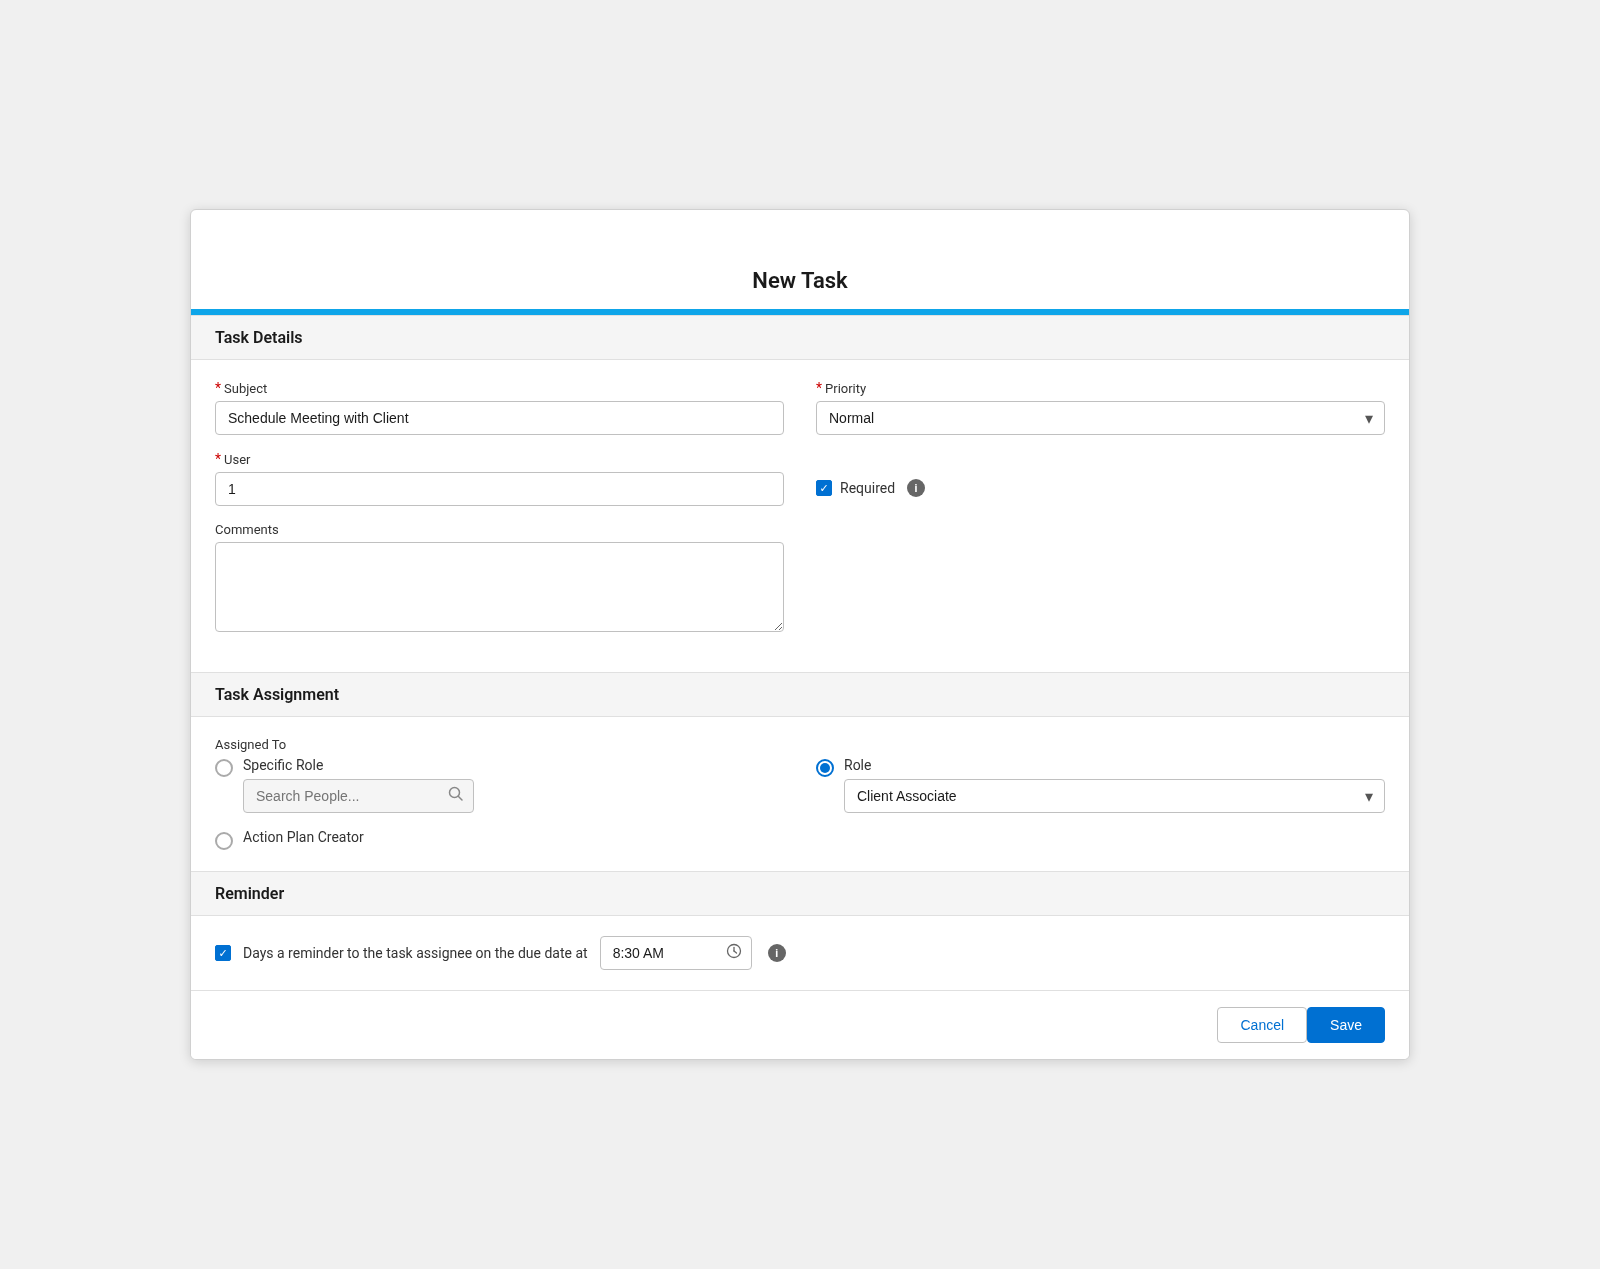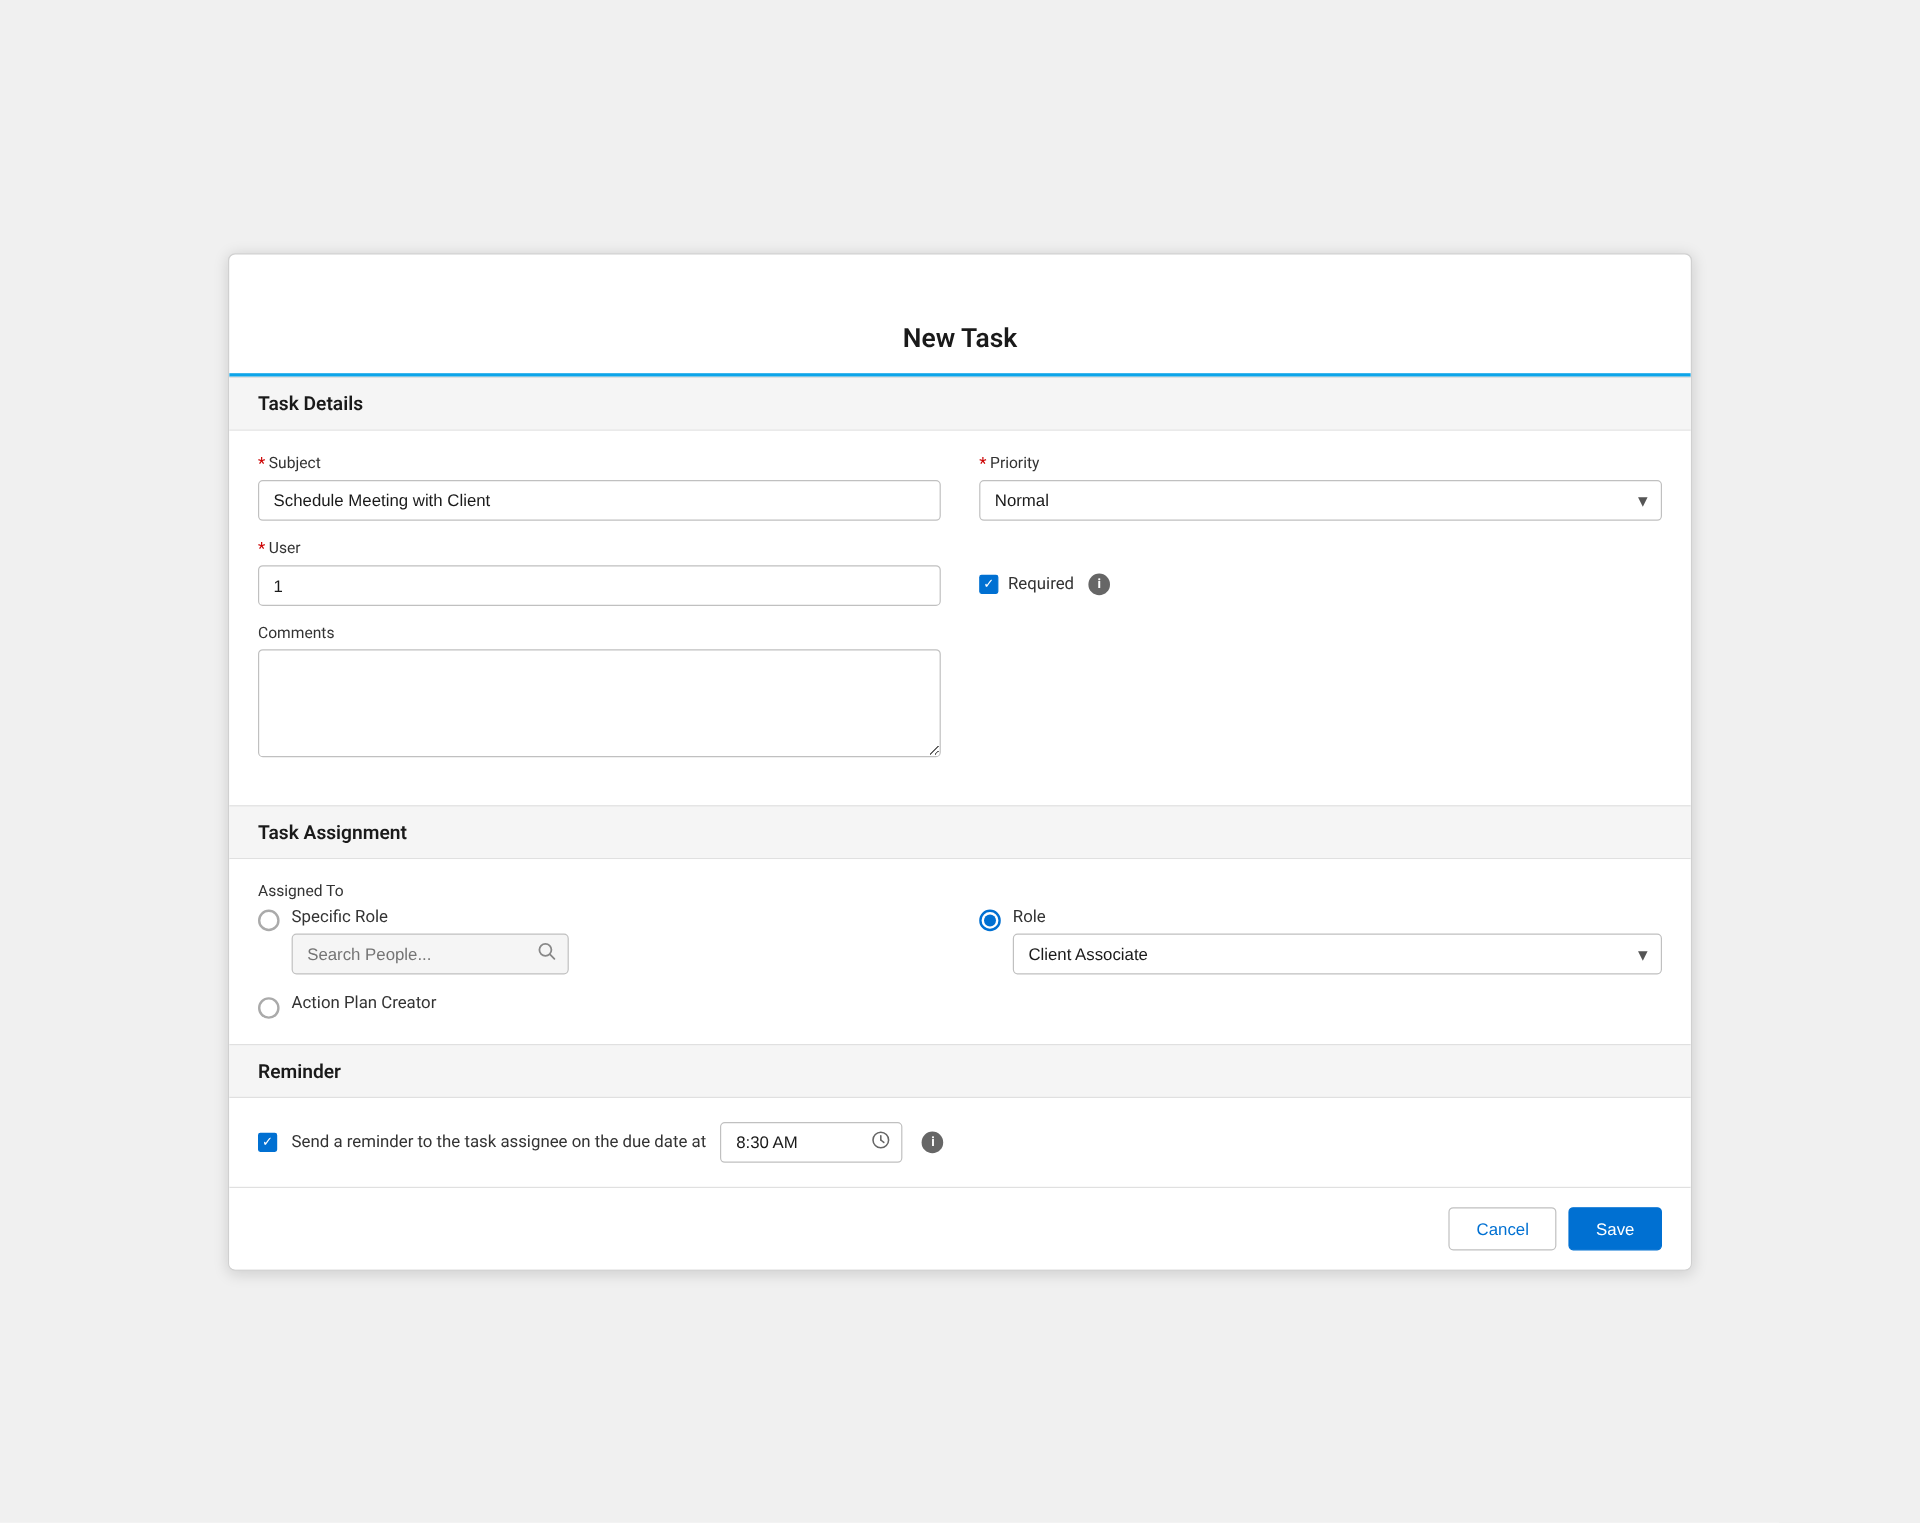--- a/index.html
+++ b/index.html
@@ -16,21 +16,21 @@
       background: #fff;
       border: 1px solid #d0d0d0;
       border-radius: 6px;
       width: 1220px;
       max-width: 100%;
       box-shadow: 0 2px 12px rgba(0,0,0,0.15);
       overflow: hidden;
     }
     .modal-header {
       padding: 22px 24px 16px;
-      border-bottom: 3px solid #0ea5e9;
+      border-bottom: 6px solid #0ea5e9;
       text-align: center;
       margin-top: 36px;
     }
     .modal-title {
       font-size: 22px;
       font-weight: 600;
       color: #1a1a1a;
     }
     .section-header {
       background: #f5f5f5;
@@ -244,21 +244,20 @@
       top: 50%;
       transform: translateY(-50%);
       color: #666;
       pointer-events: none;
     }
     .modal-footer {
       padding: 16px 24px;
       border-top: 1px solid #e0e0e0;
       display: flex;
       justify-content: flex-end;
-      gap: 10px;
       background: #fff;
     }
     .btn {
       padding: 9px 22px;
       border-radius: 4px;
       font-size: 14px;
       cursor: pointer;
       font-weight: 500;
       border: 1px solid transparent;
     }
@@ -399,21 +398,21 @@
   </div>
 
   <div class="section-header">
     <span class="section-title">Reminder</span>
   </div>
   <div class="section-body">
     <div class="reminder-row">
       <div class="checkbox-custom">
         <span class="checkbox-check">✓</span>
       </div>
-      <span class="checkbox-label">Send a reminder to the task assignee on the due date at</span>
+      <span class="checkbox-label">Days a reminder to the task assignee on the due date at</span>
       <div class="reminder-time-wrapper">
         <input type="text" class="reminder-time-input" value="8:30 AM" style="">
         <span class="clock-icon">
           <svg width="16" height="16" viewBox="0 0 16 16" fill="none">
             <circle cx="8" cy="8" r="6.5" stroke="#666" stroke-width="1.3"></circle>
             <line x1="8" y1="4.5" x2="8" y2="8" stroke="#666" stroke-width="1.3" stroke-linecap="round"></line>
             <line x1="8" y1="8" x2="10.5" y2="10" stroke="#666" stroke-width="1.3" stroke-linecap="round"></line>
           </svg>
         </span>
       </div>

